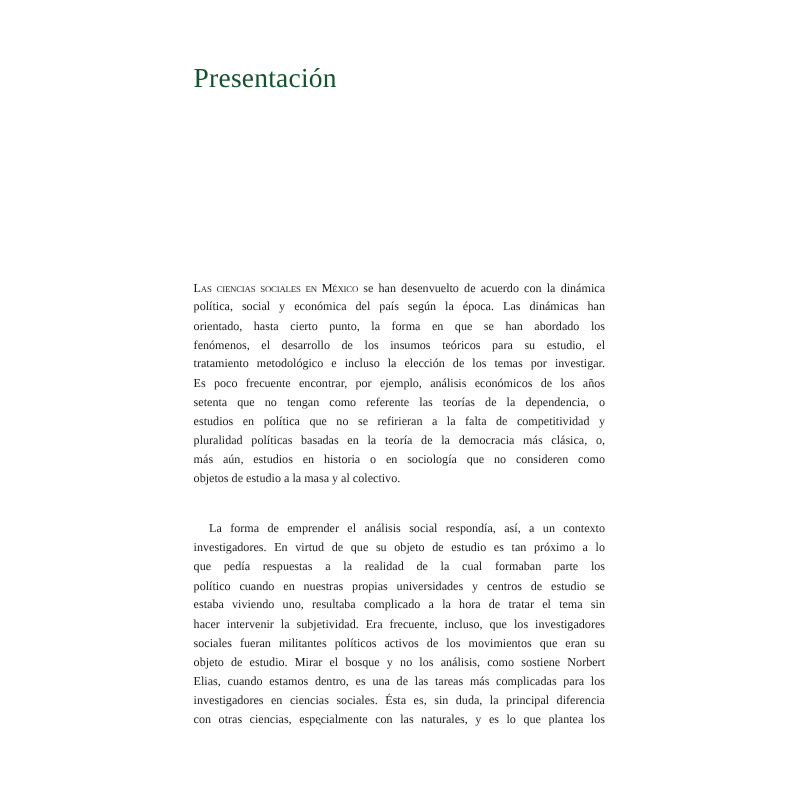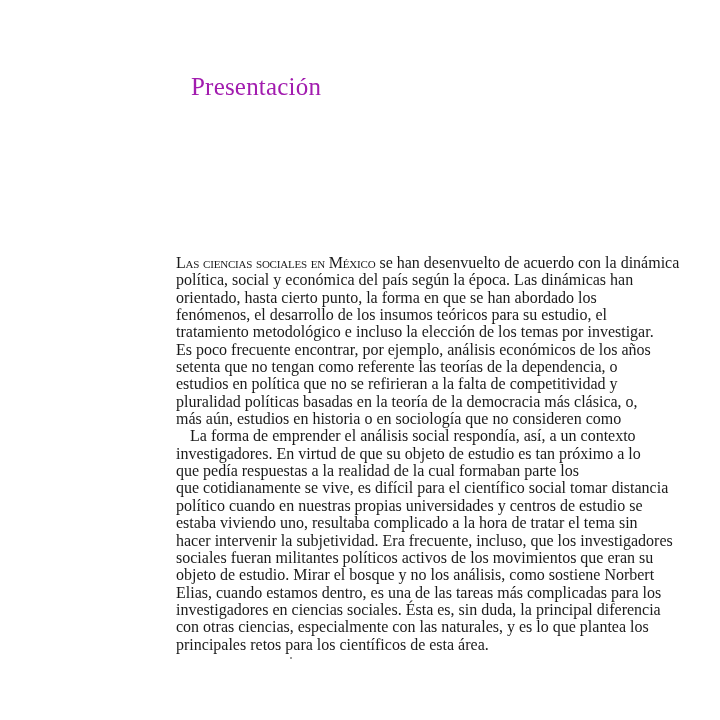--- a/index.html
+++ b/index.html
@@ -1,55 +1,54 @@
 <!DOCTYPE html>
 <html><head>
   <meta charset="utf-8">
   <style>
     html, body { margin:0; padding:0; background:#ffffff; }
     body { width:720px; height:720px; position:relative; overflow:hidden;
            font-family: "Liberation Serif", "DejaVu Serif", serif; color:#1a1a1a; }
     .title { position:absolute; left:176px; top:58px; font-size:25px; font-weight:normal;
-             letter-spacing:0.2px; color:#a21caf; margin:15px; }
+             letter-spacing:0.2px; color:#14532d; margin:0; }
     .body-text { position:absolute; left:176px; top:254px; width:374px; }
-    .line { display:block; height:17.35px; line-height:17.35px; font-size:16px;
+    .line { display:block; height:17.35px; line-height:17.35px; font-size:11px;
             text-align:justify; text-align-last:justify; white-space:nowrap; overflow:visible; }
     .line.last { text-align-last:left; }
-    .line.indent { padding-left:14px; }
+    .line.indent { padding-left:14px;margin-top:28px; }
     .sc { font-variant: small-caps; letter-spacing:-0.2px; }
     .mark { position:absolute; left:290px; top:657px; width:2px; height:2px; background:#999; }
   </style>
 </head>
 <body>
 
 <h1 class="title">Presentación</h1>
 
 <div class="body-text">
   <div>
     <span class="line"><span class="sc">Las ciencias sociales en México</span><span> se han desenvuelto de acuerdo con la dinámica</span></span>
     <span class="line">política, social y económica del país según la época. Las dinámicas han</span>
     <span class="line">orientado, hasta cierto punto, la forma en que se han abordado los</span>
     <span class="line">fenómenos, el desarrollo de los insumos teóricos para su estudio, el</span>
     <span class="line">tratamiento metodológico e incluso la elección de los temas por investigar.</span>
     <span class="line">Es poco frecuente encontrar, por ejemplo, análisis económicos de los años</span>
     <span class="line">setenta que no tengan como referente las teorías de la dependencia, o</span>
     <span class="line">estudios en política que no se refirieran a la falta de competitividad y</span>
     <span class="line">pluralidad políticas basadas en la teoría de la democracia más clásica, o,</span>
     <span class="line">más aún, estudios en historia o en sociología que no consideren como</span>
+    <span class="line last">objetos de estudio a la masa y al colectivo.</span>
   </div>
   <div>
     <span class="line indent">La forma de emprender el análisis social respondía, así, a un contexto</span>
     <span class="line">investigadores. En virtud de que su objeto de estudio es tan próximo a lo</span>
     <span class="line">que pedía respuestas a la realidad de la cual formaban parte los</span>
-    <span class="line">que cotidianamente se vive, es difícil para el científico social tomar distancia</span>
     <span class="line">político cuando en nuestras propias universidades y centros de estudio se</span>
     <span class="line">estaba viviendo uno, resultaba complicado a la hora de tratar el tema sin</span>
     <span class="line">hacer intervenir la subjetividad. Era frecuente, incluso, que los investigadores</span>
     <span class="line">sociales fueran militantes políticos activos de los movimientos que eran su</span>
     <span class="line">objeto de estudio. Mirar el bosque y no los análisis, como sostiene Norbert</span>
     <span class="line">Elias, cuando estamos dentro, es una de las tareas más complicadas para los</span>
     <span class="line">investigadores en ciencias sociales. Ésta es, sin duda, la principal diferencia</span>
     <span class="line">con otras ciencias, especialmente con las naturales, y es lo que plantea los</span>
-    <span class="line last">principales retos para los científicos de esta área.</span>
   </div>
 </div>
 
 <div class="mark"></div>
 
 </body></html>

